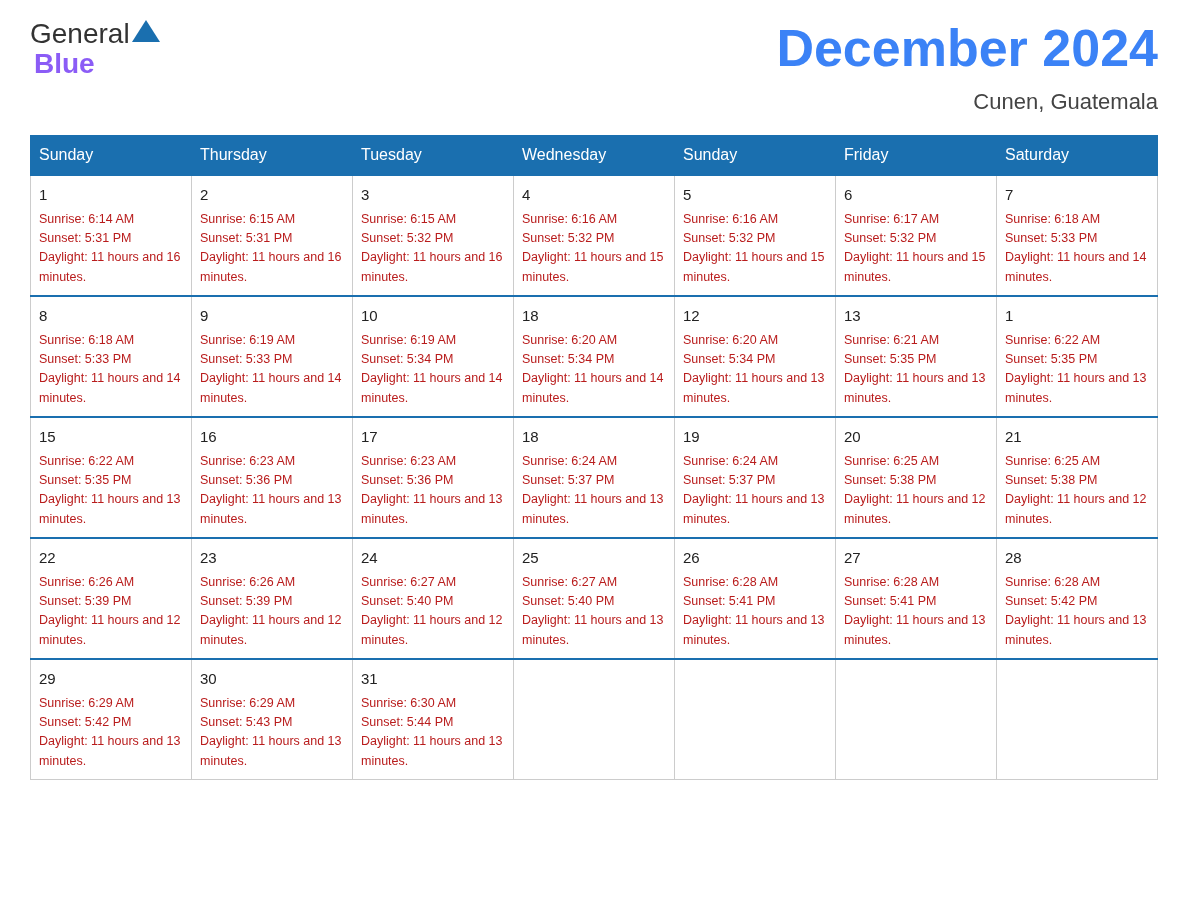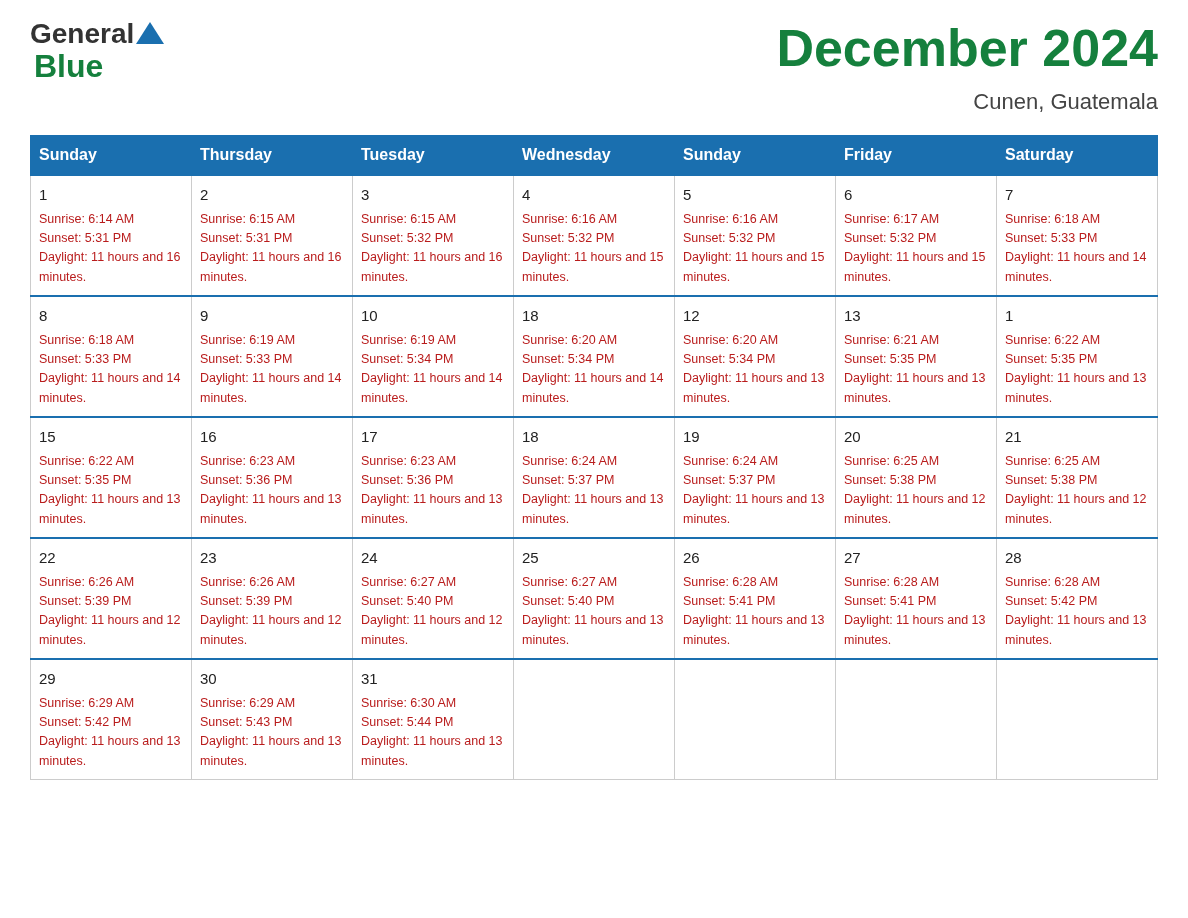--- a/index.html
+++ b/index.html
@@ -16,67 +16,67 @@
       align-items: flex-start;
       margin-bottom: 20px;
     }
     .logo {
       display: flex;
       flex-direction: column;
       align-items: flex-start;
     }
     .logo-text {
       display: flex;
-      align-items: center;
+      align-items: flex-start;
       font-size: 28px;
-      font-weight: bold;
+      font-weight: normal;
       color: #333;
       line-height: 1;
     }
     .logo-general { color: #333; }
     .logo-triangle {
       display: inline-block;
       width: 0;
       height: 0;
       border-left: 14px solid transparent;
       border-right: 14px solid transparent;
       border-bottom: 22px solid #1a6faf;
       margin: 0 2px 2px 2px;
     }
     .logo-blue {
-      color: #15803d;
-      font-size: 32px;
+      color: #8b5cf6;
+      font-size: 28px;
       font-weight: bold;
     }
     .title-block {
       text-align: right;
     }
     .month-title {
       font-size: 52px;
       font-weight: bold;
-      color: #15803d;
+      color: #3b82f6;
       line-height: 1.1;
     }
     .location {
       font-size: 22px;
       color: #444;
       margin-top: 12px;
     }
     table {
       width: 100%;
       border-collapse: collapse;
       table-layout: fixed;
     }
     thead tr th {
       background-color: #1a6faf;
       color: #fff;
       padding: 10px 8px;
       text-align: left;
       font-size: 16px;
-      font-weight: bold;
+      font-weight: normal;
       border: 1px solid #1a6faf;
     }
     tbody tr td {
       vertical-align: top;
       padding: 8px 8px;
       border-top: 2px solid #1a6faf;
       border-left: 1px solid #ccc;
       border-right: 1px solid #ccc;
       font-size: 13px;
       color: #333;

